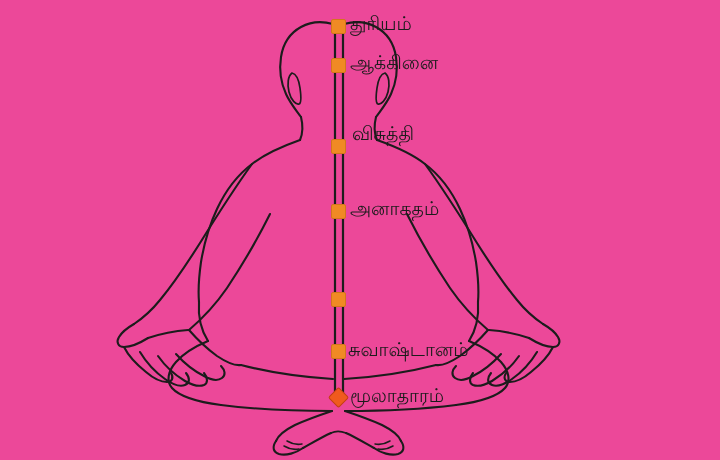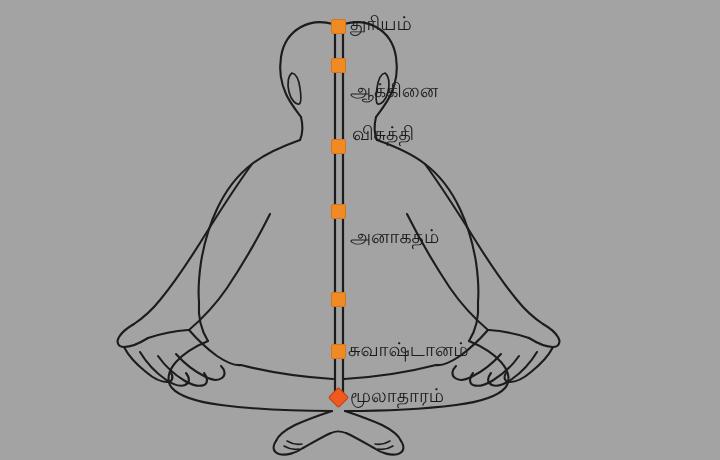--- a/index.html
+++ b/index.html
@@ -7,21 +7,21 @@
     padding: 0;
     background: #ffffff;
   }
   body {
     font-family: "Liberation Sans", sans-serif;
   }
   #stage {
     position: relative;
     width: 720px;
     height: 460px;
-    background: #a3a3a3;
+    background: #ec4899;
     overflow: hidden;
   }
   #figure-svg {
     position: absolute;
     left: 0;
     top: 0;
     width: 720px;
     height: 460px;
   }
   .chakra-label {
@@ -147,19 +147,19 @@
 
   <div class="chakra-dot square" style="left:331px; top:19px;"></div>
   <div class="chakra-dot square" style="left:331px; top:58px;"></div>
   <div class="chakra-dot square" style="left:331px; top:139px;"></div>
   <div class="chakra-dot square" style="left:331px; top:204px;"></div>
   <div class="chakra-dot square" style="left:331px; top:292px;"></div>
   <div class="chakra-dot square" style="left:331px; top:344px;"></div>
   <div class="chakra-dot diamond" style="left:331px; top:390px;"></div>
 
   <div class="chakra-label" style="left:350px; top:14px;">துரியம்</div>
-  <div class="chakra-label" style="left:350px; top:53px;margin-top:28px;">ஆக்கினை</div>
+  <div class="chakra-label" style="left:350px; top:53px;">ஆக்கினை</div>
   <div class="chakra-label" style="left:352px; top:124px;">விசுத்தி</div>
-  <div class="chakra-label" style="left:350px; top:199px;margin-top:28px;">அனாகதம்</div>
+  <div class="chakra-label" style="left:350px; top:199px;">அனாகதம்</div>
   <div class="chakra-label" style="left:350px; top:386px;">மூலாதாரம்</div>
   <div class="chakra-label" style="left:348px; top:340px;">சுவாஷ்டானம்</div>
 
 </div>
 
 </body></html>

